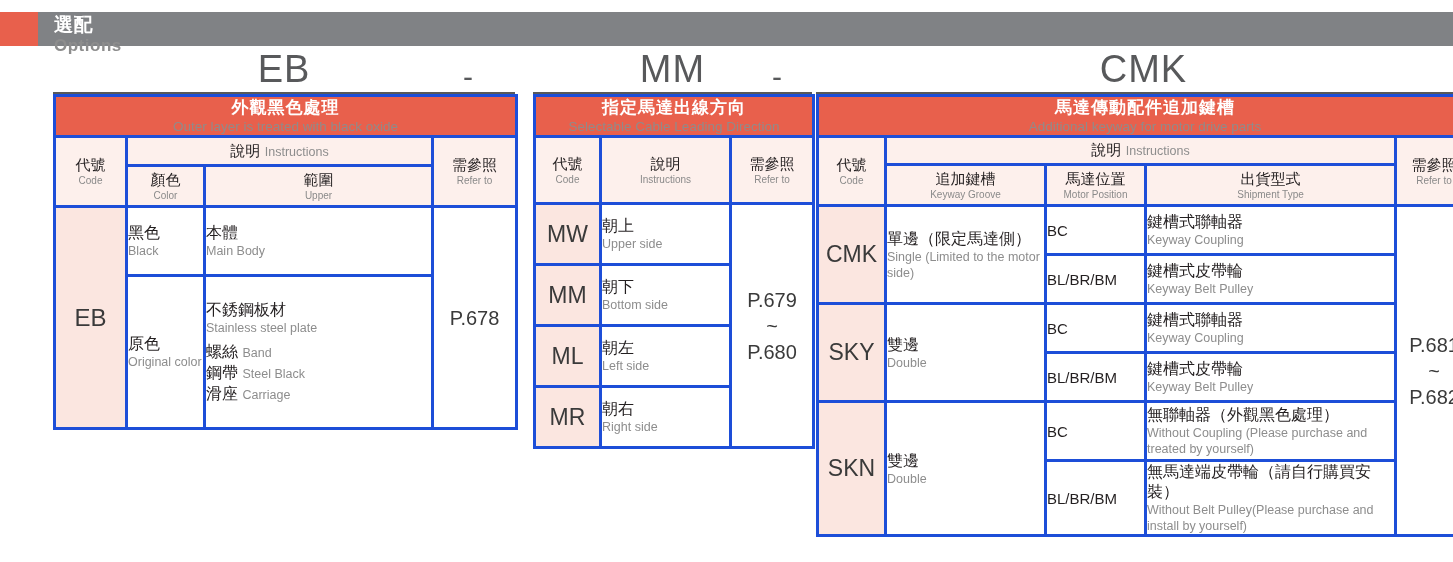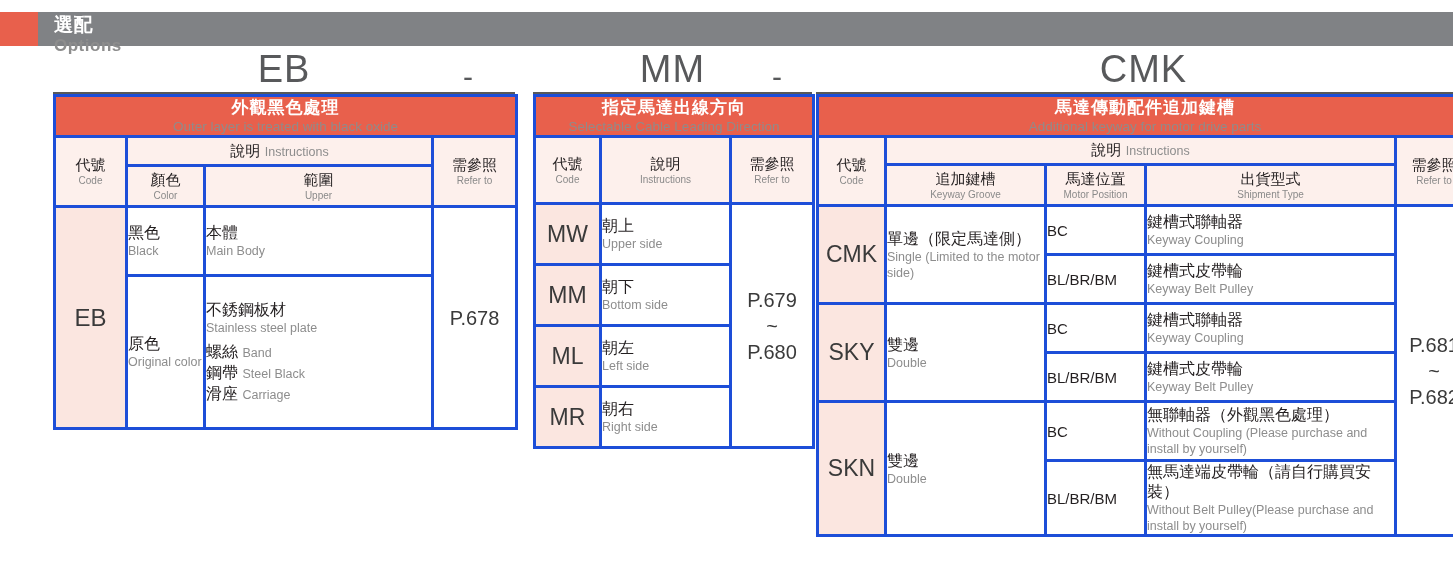--- a/index.html
+++ b/index.html
@@ -333,21 +333,21 @@
 
       <tr>
         <td class="codecell2" rowspan="2">SKN</td>
         <td class="cell" rowspan="2">
           <span class="zh">雙邊</span>
           <span class="en">Double</span>
         </td>
         <td class="cell" style="height:56px;font-size:15px">BC</td>
         <td class="cell">
           <span class="zh">無聯軸器（外觀黑色處理）</span>
-          <span class="en">Without Coupling (Please purchase and install by yourself)</span>
+          <span class="en">Without Coupling (Please purchase and treated by yourself)</span>
         </td>
       </tr>
       <tr>
         <td class="cell" style="height:70px;font-size:15px">BL/BR/BM</td>
         <td class="cell">
           <span class="zh">無馬達端皮帶輪（請自行購買安裝）</span>
           <span class="en">Without Belt Pulley(Please purchase and install by yourself)</span>
         </td>
       </tr>
     </tbody>

